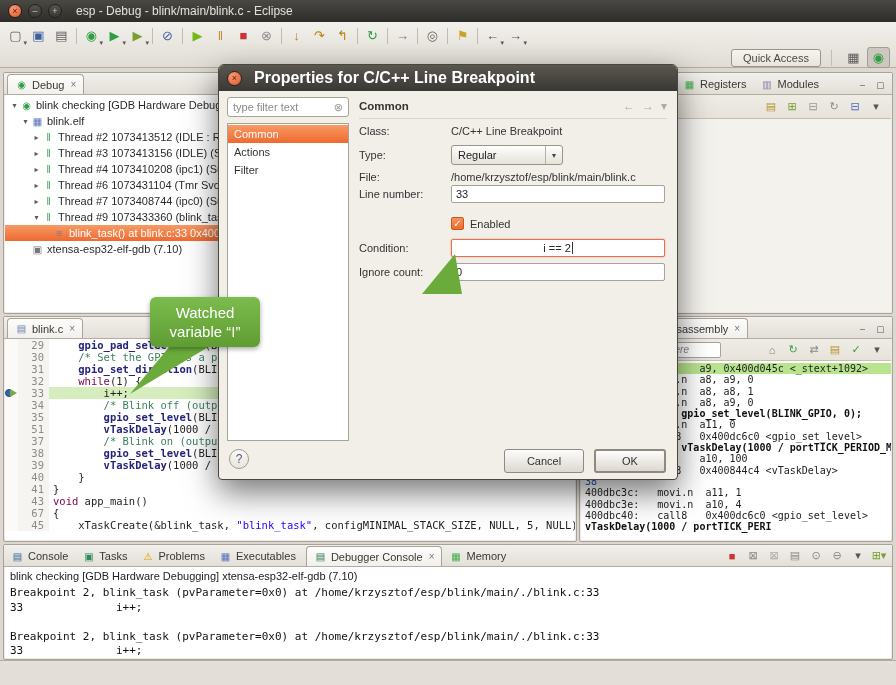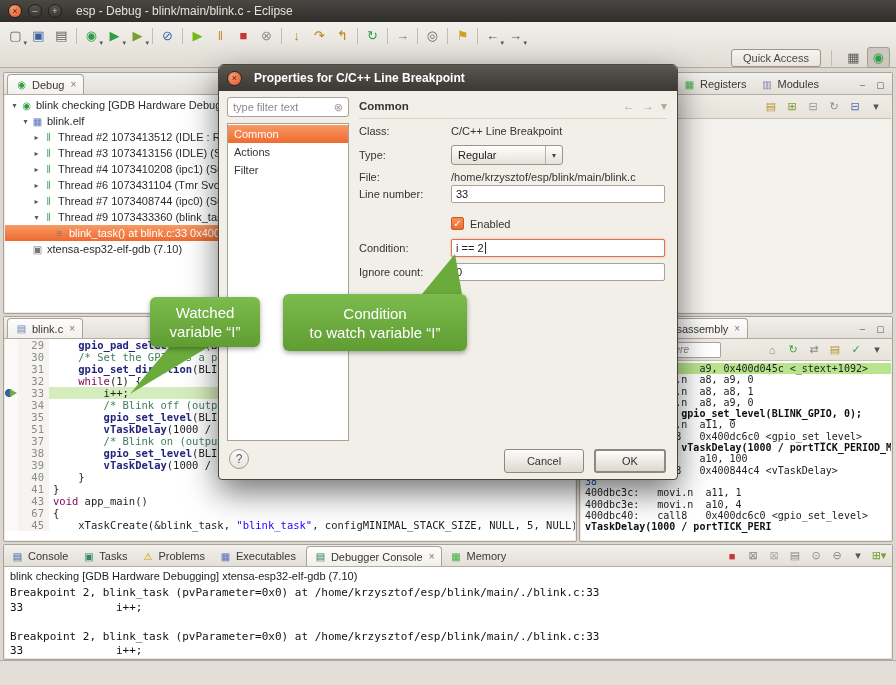--- a/index.html
+++ b/index.html
@@ -106,21 +106,21 @@
 
   
   .dialog{position:absolute;left:218px;top:64px;width:460px;height:416px;background:#f2efe9;
           border:1px solid #49463f;border-radius:6px 6px 4px 4px;box-shadow:0 12px 32px rgba(0,0,0,.55);
           z-index:50;box-sizing:border-box;}
   .dlg-title{height:26px;background:linear-gradient(#5a5750,#3a3833);border-radius:5px 5px 0 0;
              display:flex;align-items:center;}
   .dlg-close{width:15px;height:15px;border-radius:50%;background:radial-gradient(circle at 35% 30%,#f59a72,#e2582a);
              border:1px solid #26231f;color:#54200c;font-size:9px;display:flex;align-items:center;
              justify-content:center;margin:0 12px 0 8px;box-sizing:border-box;}
-  .dlg-title-text{color:#fff;font-size:12px;font-weight:bold;}
+  .dlg-title-text{color:#fff;font-size:16px;font-weight:bold;}
   .dlg-filter{position:absolute;left:8px;top:32px;width:122px;height:20px;background:#fff;
               border:1px solid #a9a299;border-radius:3px;display:flex;align-items:center;
               padding:0 5px;font-size:11px;color:#8a8a8a;box-sizing:border-box;}
   .dlg-filter .clear{margin-left:auto;color:#999;font-style:normal;font-size:11px;}
   .dlg-nav{position:absolute;left:8px;top:58px;width:122px;height:318px;background:#fff;
            border:1px solid #a9a299;box-sizing:border-box;padding-top:1px;}
   .nav-item{height:18px;display:flex;align-items:center;padding-left:6px;font-size:11px;color:#333;}
   .nav-item.sel{background:linear-gradient(#f79a63,#ee6a30);color:#fff;}
   .dlg-head{position:absolute;left:140px;top:32px;right:10px;height:18px;display:flex;align-items:center;
             font-size:11.5px;font-weight:bold;color:#333;}
@@ -128,21 +128,21 @@
   .dlg-sep{position:absolute;left:140px;top:53px;right:10px;height:1px;background:#d8d4cb;}
   .frow{position:absolute;left:140px;right:12px;display:flex;align-items:center;font-size:11px;color:#333;}
   .flabel{width:92px;flex:none;}
   .combo{width:112px;height:20px;background:linear-gradient(#fefefd,#e6e2da);border:1px solid #9a948a;
          border-radius:3px;display:flex;align-items:center;padding:0 0 0 6px;font-size:11px;color:#222;
          box-sizing:border-box;}
   .combo-arrow{margin-left:auto;border-left:1px solid #b5afa5;width:16px;height:100%;display:flex;
                align-items:center;justify-content:center;font-size:8px;color:#444;}
   .tinput{flex:1;height:18px;background:#fff;border:1px solid #a9a299;border-radius:2px;display:flex;
           align-items:center;padding:0 4px;font-size:11px;color:#222;box-sizing:border-box;}
-  .tinput.focus{border-color:#dd7257;box-shadow:0 0 2px rgba(226,108,70,.7);}
+  .tinput.focus{border-color:#dd7257;box-shadow:0 0 2px rgba(226,108,70,.7);justify-content:center;}
   .caret{width:1px;height:12px;background:#333;margin-left:1px;}
   .checkbox{width:13px;height:13px;border-radius:2px;background:linear-gradient(#f6935b,#ef6c2e);
             border:1px solid #c8581f;color:#fff;font-size:10px;display:flex;align-items:center;
             justify-content:center;margin-right:6px;box-sizing:border-box;}
   .dbtn{position:absolute;height:24px;background:linear-gradient(#fdfdfc,#ddd8d0);border:1px solid #8f897f;
         border-radius:3px;font-size:11px;color:#333;display:flex;align-items:center;justify-content:center;
         box-sizing:border-box;}
   .help-btn{position:absolute;left:10px;top:384px;width:20px;height:20px;border-radius:50%;
             border:1px solid #a09a90;color:#4a5a7a;font-size:12px;display:flex;align-items:center;
             justify-content:center;background:linear-gradient(#fbfaf8,#e8e4dd);box-sizing:border-box;}
@@ -562,18 +562,14 @@
     <polygon points="52,2 92,2 12,50" fill="#6aab3c"></polygon>
   </svg>
   <svg class="ctail" style="left:410px;top:252px" width="70" height="44">
     <polygon points="45,2 12,42 52,42" fill="#6aab3c"></polygon>
   </svg>
 
   <div class="callout" style="left:150px;top:297px;width:110px;height:50px">
     <span>Watched</span>
     <span>variable “I”</span>
   </div>
-  <div class="callout" style="left:283px;top:294px;width:184px;height:57px">
-    <span>Condition</span>
-    <span>to watch variable “I”</span>
-  </div>
 
 </div>
 
 </body></html>

